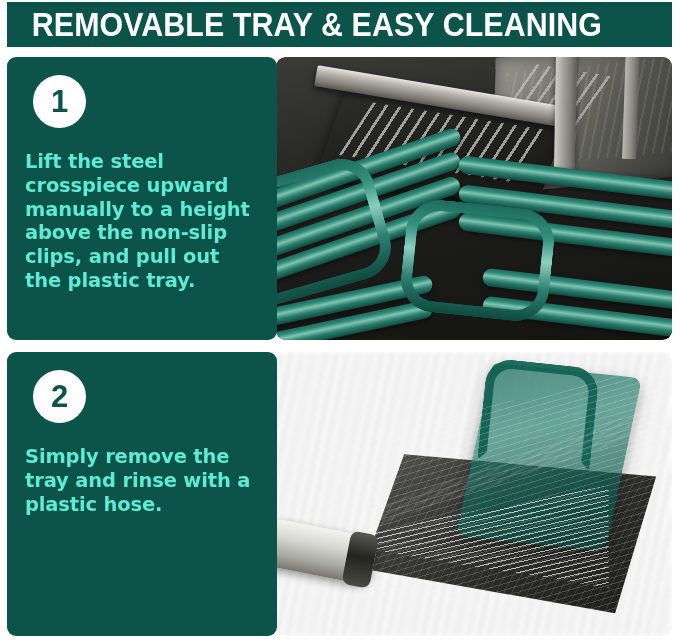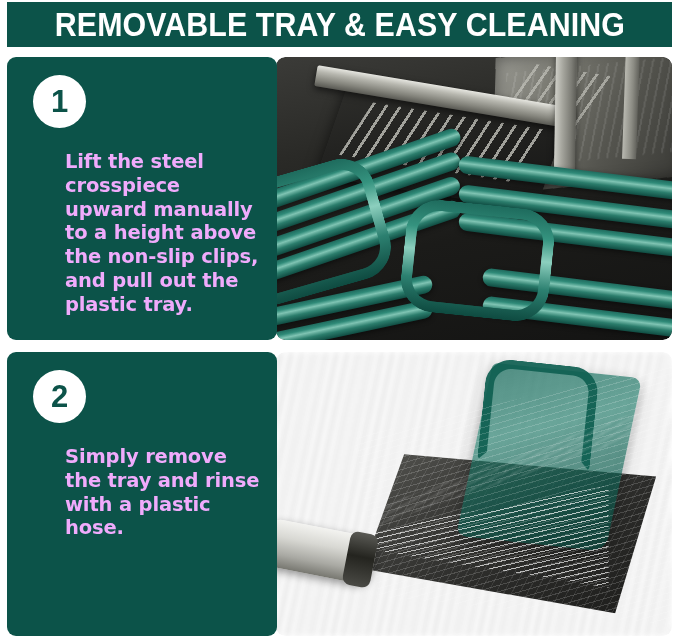--- a/index.html
+++ b/index.html
@@ -26,21 +26,20 @@
   
   .header-banner {
     position: absolute;
     left: 7px;
     top: 2px;
     width: 665px;
     height: 45px;
     background: #0c5349;
     display: flex;
     align-items: center;
-    justify-content: center;
     overflow: hidden;
   }
   .header-title {
     color: #ffffff;
     font-family: "Liberation Sans Narrow", "Liberation Sans", "DejaVu Sans", sans-serif;
     font-weight: 700;
     font-size: 33px;
     letter-spacing: 0.1px;
     line-height: 1;
     white-space: nowrap;
@@ -82,28 +81,27 @@
     align-items: center;
     justify-content: center;
     font-size: 31px;
     font-weight: 600;
     line-height: 1;
     font-family: "Liberation Sans", "DejaVu Sans", sans-serif;
     margin-left: 8px;
   }
   .step-text {
     margin-top: 22px;
-    color: #f0abfc;
+    color: #5eead4;
     font-size: 19.5px;
     font-weight: 700;
     line-height: 1.22;
     letter-spacing: -0.15px;
     white-space: pre-line;
     font-family: "DejaVu Sans", "Liberation Sans", sans-serif;
-    margin-left: 40px;
   }
 
   
   .photo-frame {
     position: absolute;
     top: 0;
     right: 0;
     width: 396px;
     height: 100%;
     border-radius: 9px;

